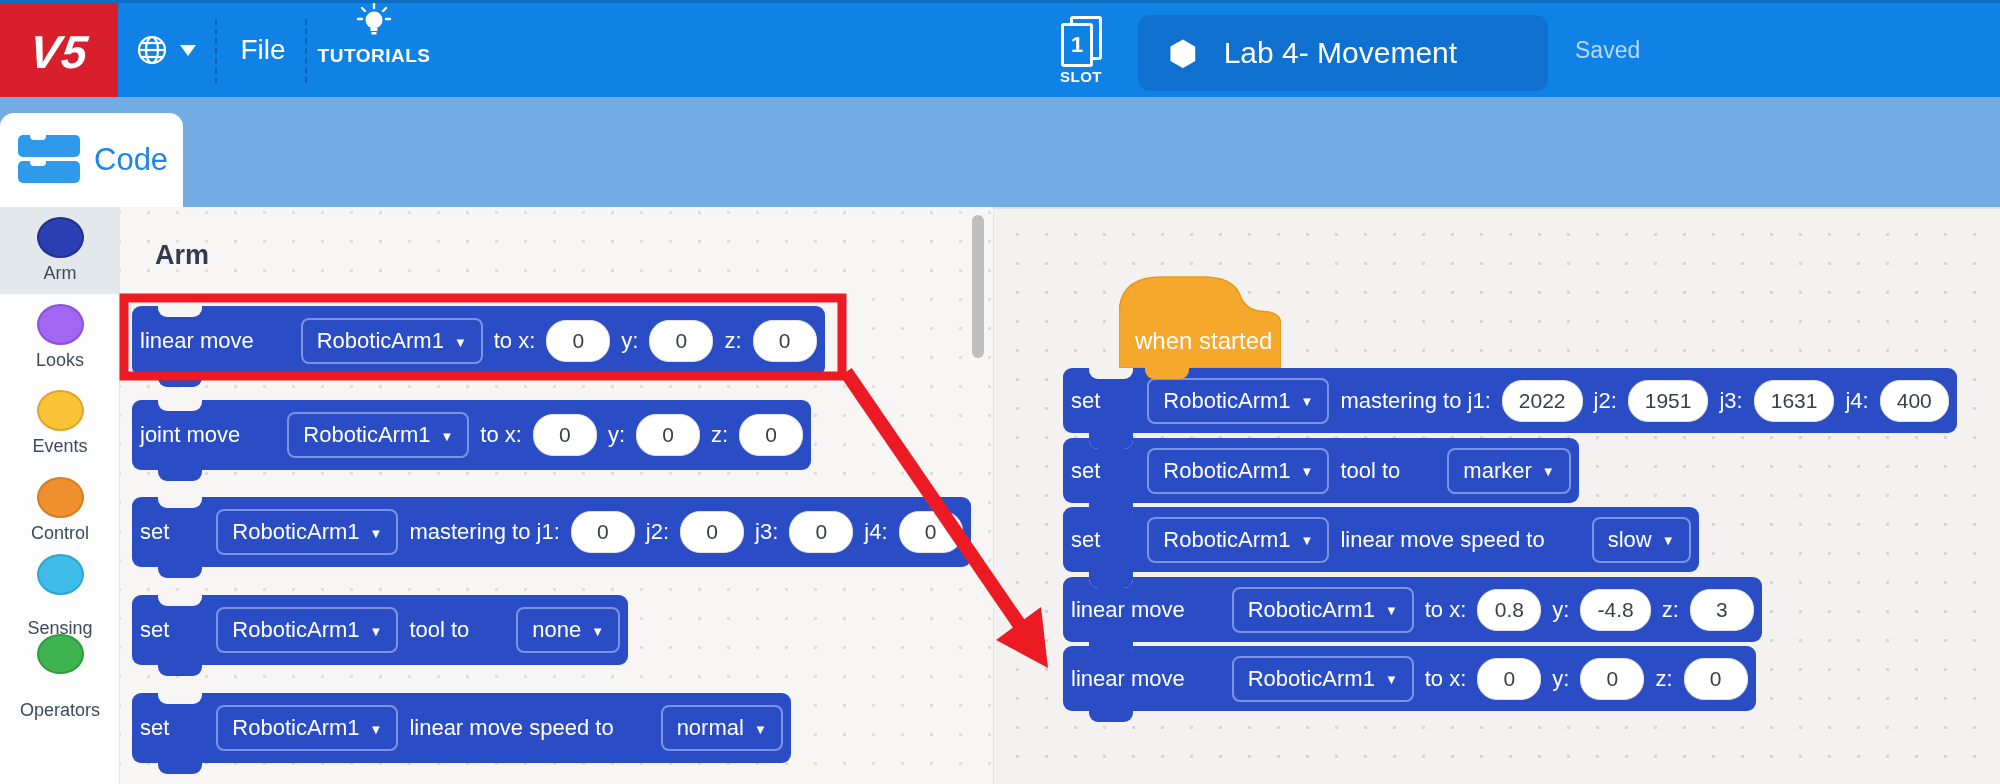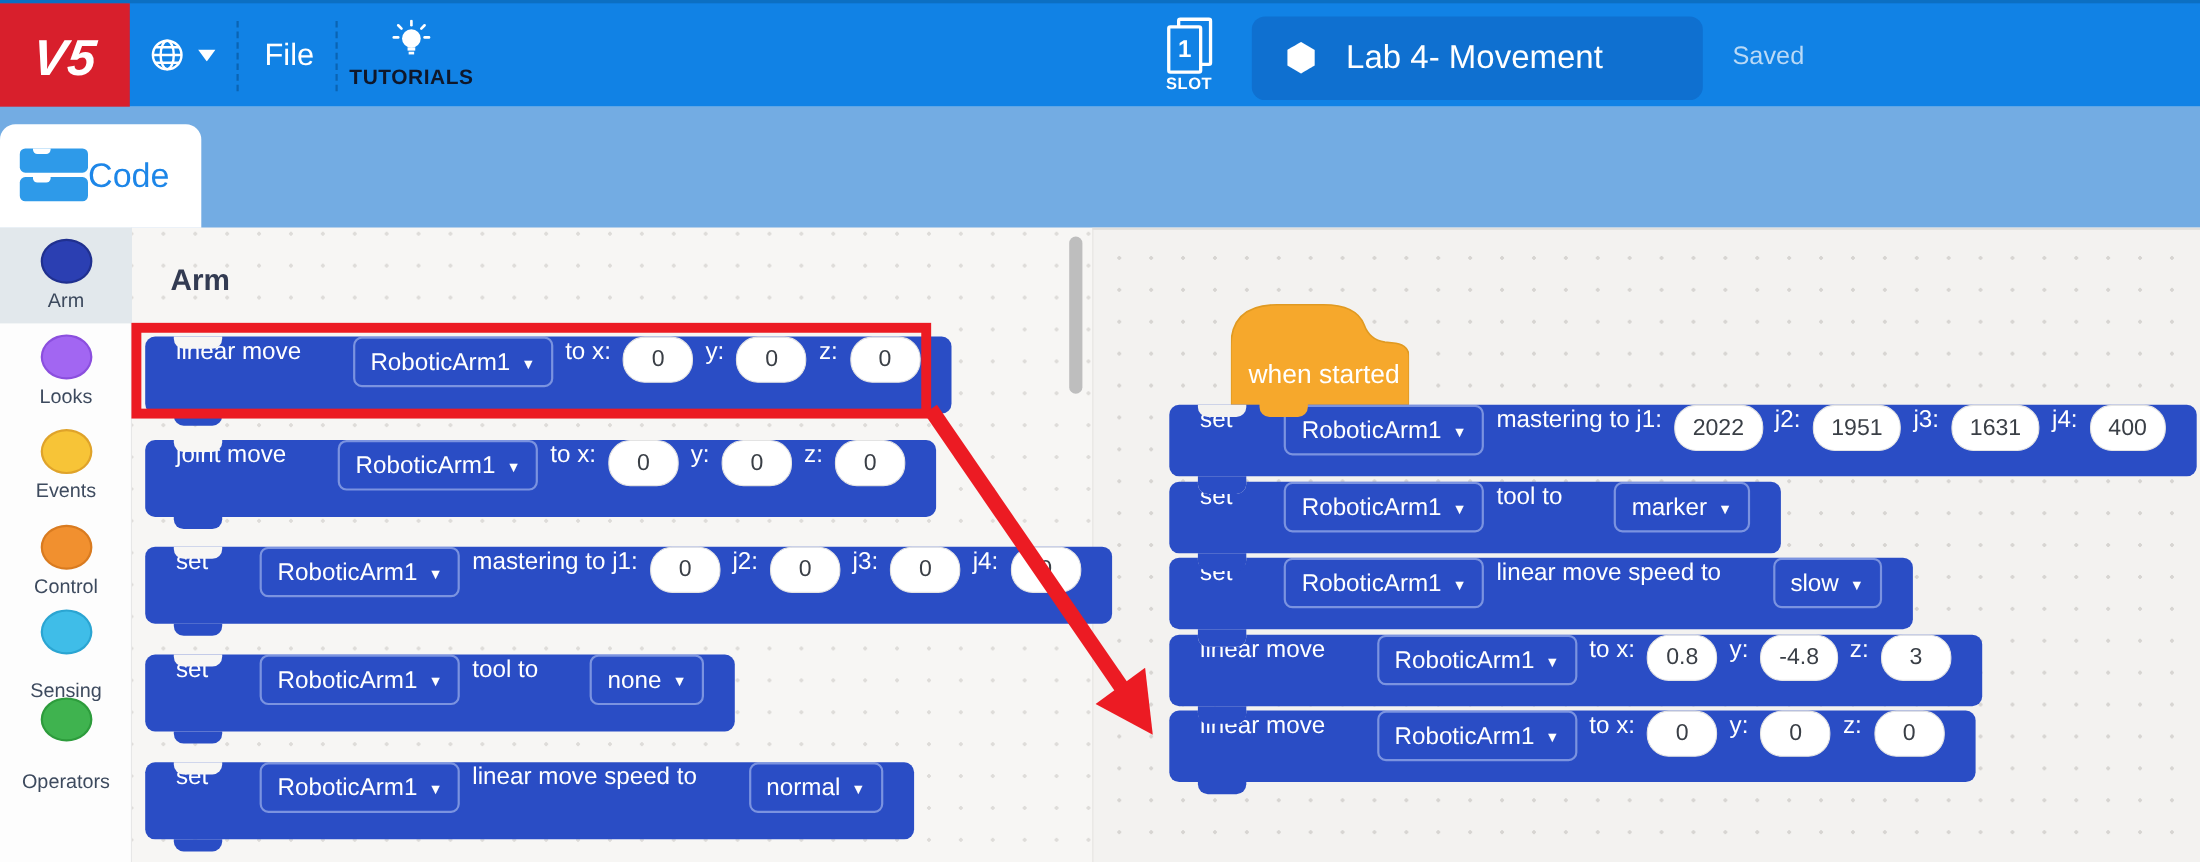--- a/index.html
+++ b/index.html
@@ -6,35 +6,35 @@
   .root{position:relative;width:2000px;height:784px;overflow:hidden;background:#f4f3f1;
         -webkit-font-smoothing:antialiased;}
 
   
   .topbar{position:absolute;left:0;top:0;width:2000px;height:97px;background:#1182e5;border-top:3px solid #0c6fc2;box-sizing:border-box;}
   .logo-box{position:absolute;left:0;top:0;width:118px;height:97px;background:#d81f2c;display:flex;align-items:center;justify-content:center;}
   .logo-text{color:#fff;font-size:46px;font-weight:800;font-style:italic;transform:skewX(-6deg);letter-spacing:1px;}
   .globe-wrap{position:absolute;left:136px;top:0;height:94px;display:flex;align-items:center;gap:12px;}
   .tb-sep{position:absolute;top:16px;height:64px;border-left:2px dashed rgba(9,95,170,.85);}
   .file-menu{position:absolute;left:228px;top:0;height:94px;width:70px;display:flex;align-items:center;justify-content:center;color:#fff;font-size:28px;}
-  .tutorials{position:absolute;left:318px;top:0;width:112px;height:94px;display:flex;flex-direction:column;align-items:center;justify-content:center;gap:6px;color:#0f172a;}
+  .tutorials{position:absolute;left:318px;top:0;width:112px;height:94px;display:flex;flex-direction:column;align-items:center;gap:6px;color:#ffffff;}
   .tutorials-label{font-size:19px;font-weight:700;letter-spacing:.5px;}
   .slot{position:absolute;left:1048px;top:0;width:66px;height:94px;display:flex;flex-direction:column;align-items:center;justify-content:center;gap:4px;color:#fff;}
   .slot-pages{position:relative;width:40px;height:48px;}
   .slot-page-back{position:absolute;left:9px;top:0;width:26px;height:38px;border:3px solid #fff;border-radius:3px;}
   .slot-page-front{position:absolute;left:0;top:7px;width:26px;height:38px;border:3px solid #fff;border-radius:3px;background:#1182e5;display:flex;align-items:center;justify-content:center;font-size:22px;font-weight:700;}
   .slot-label{font-size:15px;font-weight:700;letter-spacing:.5px;}
   .project-pill{position:absolute;left:1138px;top:12px;width:410px;height:76px;background:#0f70d0;border-radius:12px;display:flex;align-items:center;padding-left:30px;box-sizing:border-box;gap:26px;}
   .hexagon{color:#fff;font-size:34px;line-height:1;}
   .project-name{color:#fff;font-size:30px;}
   .save-status{position:absolute;left:1575px;top:0;height:94px;display:flex;align-items:center;color:#b9d9f6;font-size:23px;}
 
   
   .band{position:absolute;left:0;top:97px;width:2000px;height:110px;background:#73ace3;}
-  .code-tab{position:absolute;left:0;top:113px;width:183px;height:94px;background:#fff;border-radius:14px 14px 0 0;display:flex;align-items:center;padding-left:18px;box-sizing:border-box;text-align:center;}
+  .code-tab{position:absolute;left:0;top:113px;width:183px;height:94px;background:#fff;border-radius:14px 14px 0 0;display:flex;align-items:center;padding-left:18px;box-sizing:border-box;gap:14px;text-align:center;}
   .code-icon{position:relative;width:62px;height:50px;}
   .code-icon .b1,.code-icon .b2{position:absolute;left:0;width:62px;height:22px;background:#2e9ae9;border-radius:5px;}
   .code-icon .b1{top:0;} .code-icon .b2{top:26px;}
   .code-icon .n1,.code-icon .n2{position:absolute;left:12px;width:16px;height:5px;background:#fff;border-radius:0 0 4px 4px;}
   .code-icon .n1{top:0;} .code-icon .n2{top:26px;}
   .code-label{color:#1d86e8;font-size:31px;}
 
   
   .sidebar{position:absolute;left:0;top:207px;width:120px;height:577px;background:#fdfdfd;border-right:1px solid #e7e7e7;box-sizing:border-box;}
   .cat{position:absolute;left:0;width:120px;height:87px;display:flex;flex-direction:column;align-items:center;justify-content:center;gap:5px;cursor:pointer;}
@@ -44,21 +44,21 @@
 
   
   .palette{position:absolute;left:120px;top:207px;width:873px;height:577px;background:#f7f6f4;
      background-image:radial-gradient(#dedcd9 1.6px,transparent 1.6px);background-size:29px 29px;background-position:14px 20px;}
   .workspace{position:absolute;left:993px;top:207px;width:1007px;height:577px;background:#f3f2f0;border-top:2px solid #e2e0dd;border-left:1px solid #e6e4e1;box-sizing:border-box;
      background-image:radial-gradient(#d7d5d2 1.7px,transparent 1.7px);background-size:29px 29px;background-position:9px 11px;}
   .palette-header{position:absolute;left:155px;top:240px;font-size:27px;font-weight:700;color:#333b52;}
   .scrollbar{position:absolute;left:972px;top:215px;width:12px;height:143px;background:#bebebe;border-radius:6px;}
 
   
-  .blk{position:absolute;display:inline-flex;gap:11px;padding:0 28px;
+  .blk{position:absolute;display:inline-flex;align-items:center;gap:11px;padding:0 8px;
        background:#2a4dc5;color:#fff;border-radius:9px;font-size:22px;white-space:nowrap;}
   .blk.pal{height:70px;}
   .blk.ws{height:65px;}
   .blk::before{content:"";position:absolute;top:0;left:26px;width:44px;height:11px;border-radius:0 0 9px 9px;z-index:1;}
   .blk.pal::before{background:#f7f6f4;}
   .blk.ws::before{background:#f3f2f0;}
   .blk::after{content:"";position:absolute;left:26px;width:44px;background:#2a4dc5;border-radius:0 0 9px 9px;z-index:3;}
   .blk.tab11::after{bottom:-11px;height:11px;}
   .blk.tab16::after{bottom:-16px;height:16px;}
   .seg-label{color:#fff;}

